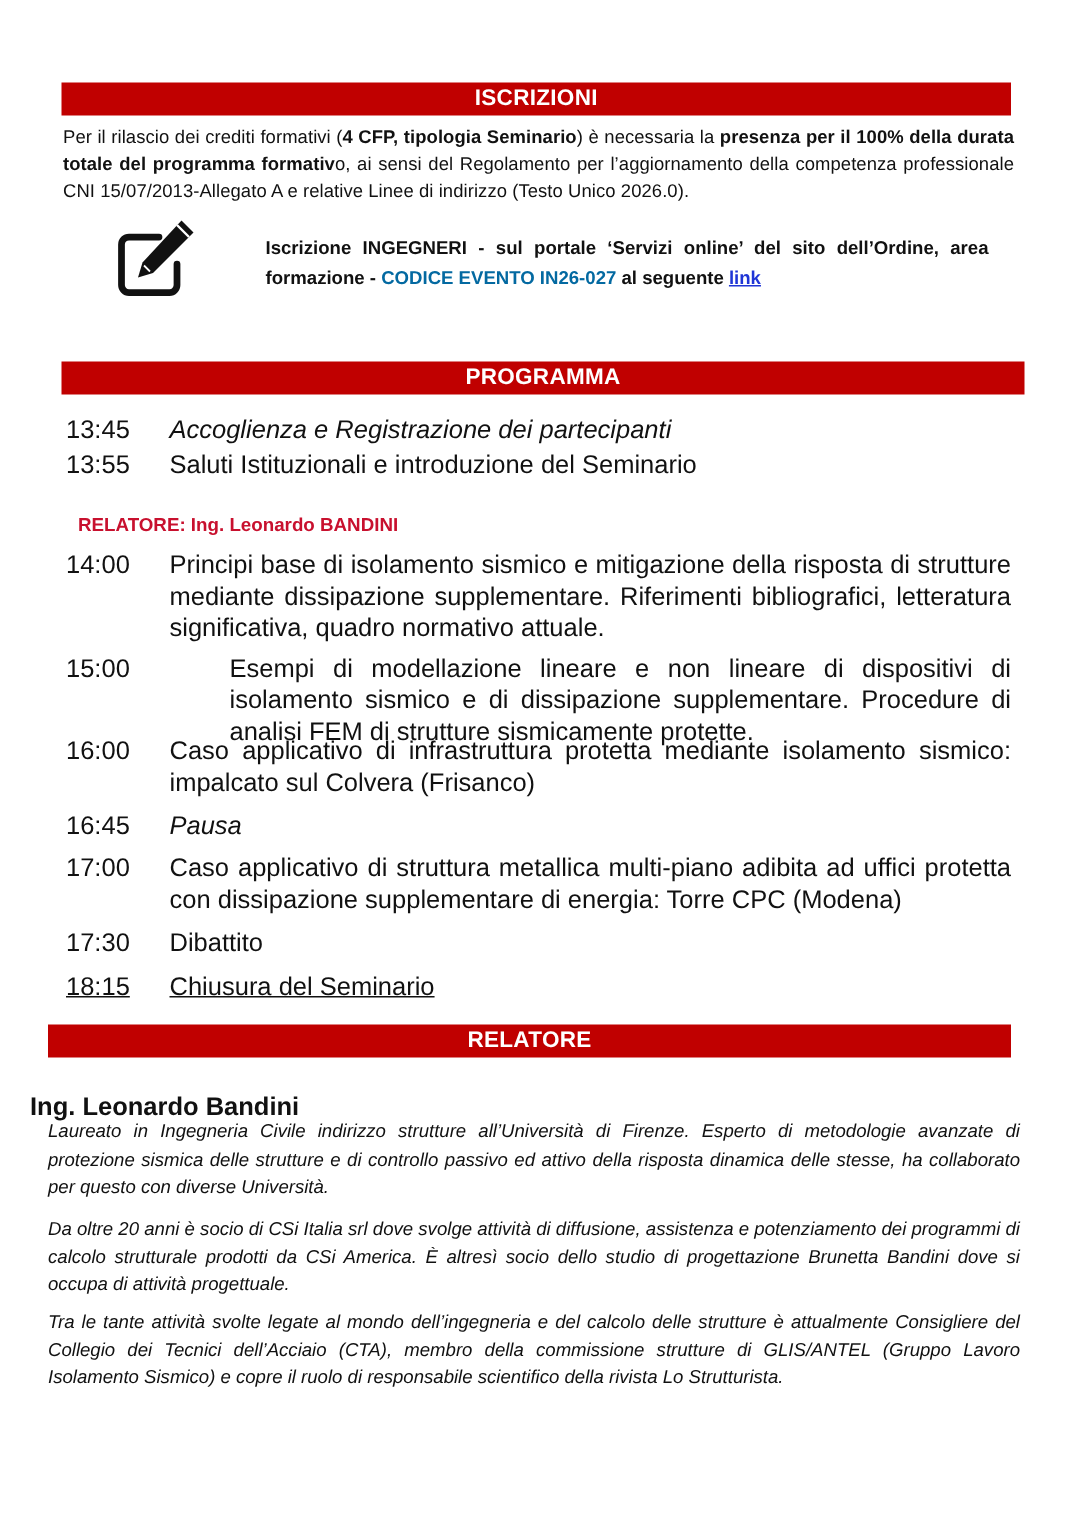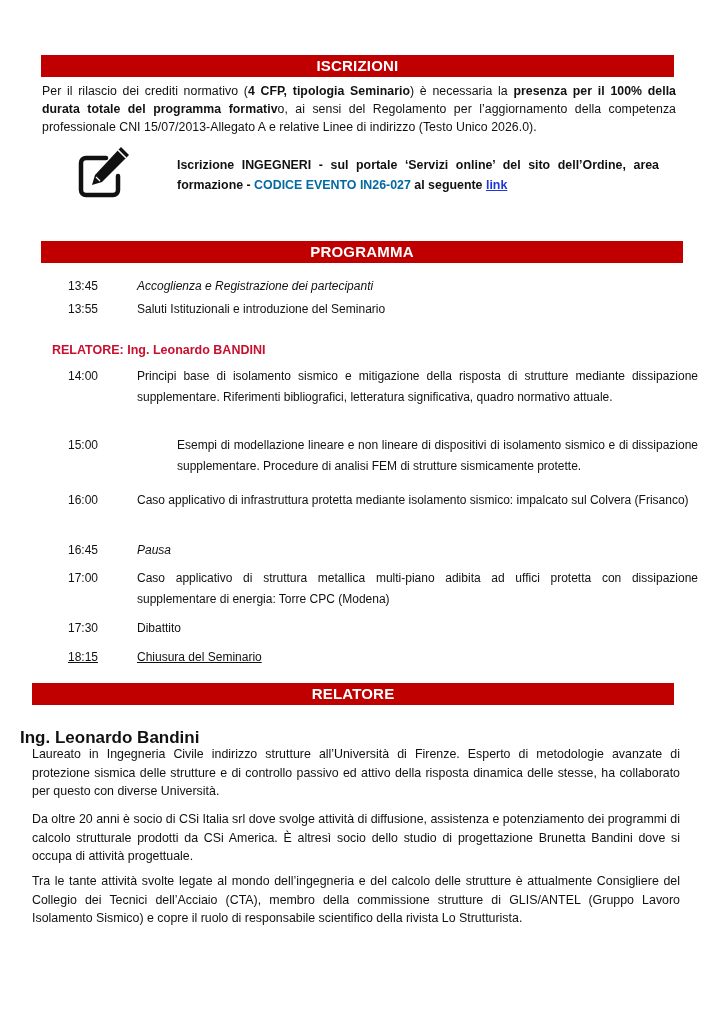--- a/index.html
+++ b/index.html
@@ -14,40 +14,40 @@
 
     .para { position: absolute; font-size: 12.2px; line-height: 18px; text-align: justify; }
     .p-intro { left: 42px; top: 82px; width: 634px; font-size: 12.3px; letter-spacing: 0.05px; }
     .p-intro b { font-weight: bold; }
 
     .edit-icon { position: absolute; left: 76px; top: 144px; width: 56px; height: 56px; }
     .p-iscr { left: 177px; top: 155px; width: 482px; font-size: 12.4px; font-weight: bold; line-height: 20px; }
     .p-iscr .code { color: #0369a1; }
     .p-iscr a { color: #1f35d6; text-decoration: underline; }
 
-    .prog-row { position: absolute; left: 68px; width: 630px; font-size: 12px; line-height: 21px; display: flex; }
+    .prog-row { position: absolute; left: 44px; width: 630px; font-size: 17px; line-height: 21px; display: flex; }
     .prog-time { width: 69px; flex: 0 0 69px; }
     .prog-text { flex: 1; text-align: justify; }
     .prog-text.italic { font-style: italic; }
 
     .relatore-label { position: absolute; left: 52px; top: 343px; font-size: 12.5px;
       font-weight: bold; color: #c8102e; }
 
     .bio-name { position: absolute; left: 20px; top: 728px; font-size: 17px; font-weight: bold; }
-    .bio { left: 32px; width: 648px; font-size: 12.4px; line-height: 18.5px; }
+    .bio { left: 32px; width: 648px; font-size: 12.4px; line-height: 18.5px; font-style: italic; }
     .bio-1 { top: 745px; }
     .bio-2 { top: 810px; }
     .bio-3 { top: 872px; }
   </style>
 </head>
 <body>
 
 <div class="bar bar-iscrizioni">ISCRIZIONI</div>
 
-<div class="para p-intro"><span>Per il rilascio dei crediti normativo (</span><b>4 CFP, tipologia Seminario</b><span>) è necessaria la </span><b>presenza per il 100% della durata totale del programma formativ</b><span>o, ai sensi del Regolamento per l’aggiornamento della competenza professionale CNI 15/07/2013-Allegato A e relative Linee di indirizzo (Testo Unico 2026.0).</span></div>
+<div class="para p-intro"><span>Per il rilascio dei crediti formativi (</span><b>4 CFP, tipologia Seminario</b><span>) è necessaria la </span><b>presenza per il 100% della durata totale del programma formativ</b><span>o, ai sensi del Regolamento per l’aggiornamento della competenza professionale CNI 15/07/2013-Allegato A e relative Linee di indirizzo (Testo Unico 2026.0).</span></div>
 
 <svg class="edit-icon" viewBox="0 0 56 56">
   <path d="M30 14 H10 a5 5 0 0 0 -5 5 V46 a5 5 0 0 0 5 5 H37 a5 5 0 0 0 5 -5 V32" fill="none" stroke="#111" stroke-width="4.5" stroke-linecap="round"></path>
   <path d="M45 3 L53 11 L26 38 L16 41 L19 31 Z" fill="#111"></path>
   <path d="M42 6 L50 14" stroke="#fff" stroke-width="1.6"></path>
   <path d="M20 33 L24 37" stroke="#fff" stroke-width="1.2"></path>
 </svg>
 
 <div class="para p-iscr"><span>Iscrizione INGEGNERI  - sul portale ‘Servizi online’ del sito dell’Ordine, area formazione - </span><span class="code">CODICE EVENTO IN26-027</span><span>  al seguente </span><a href="#">link</a></div>
 

